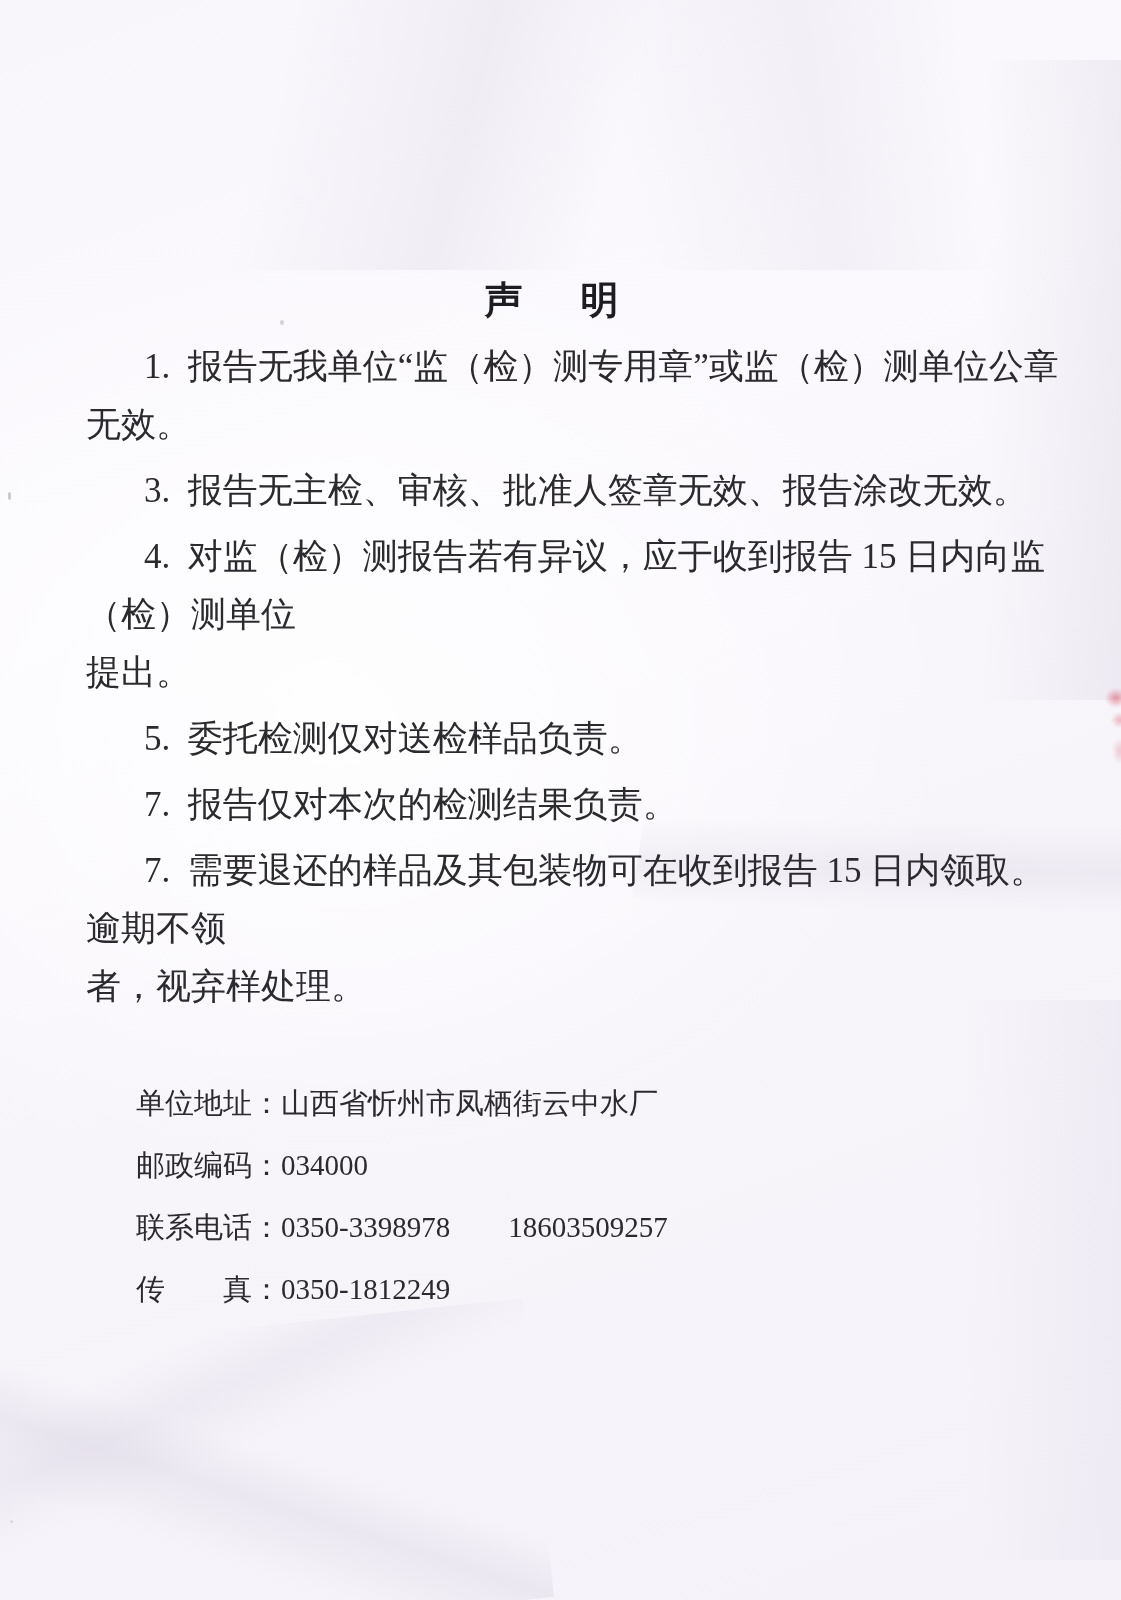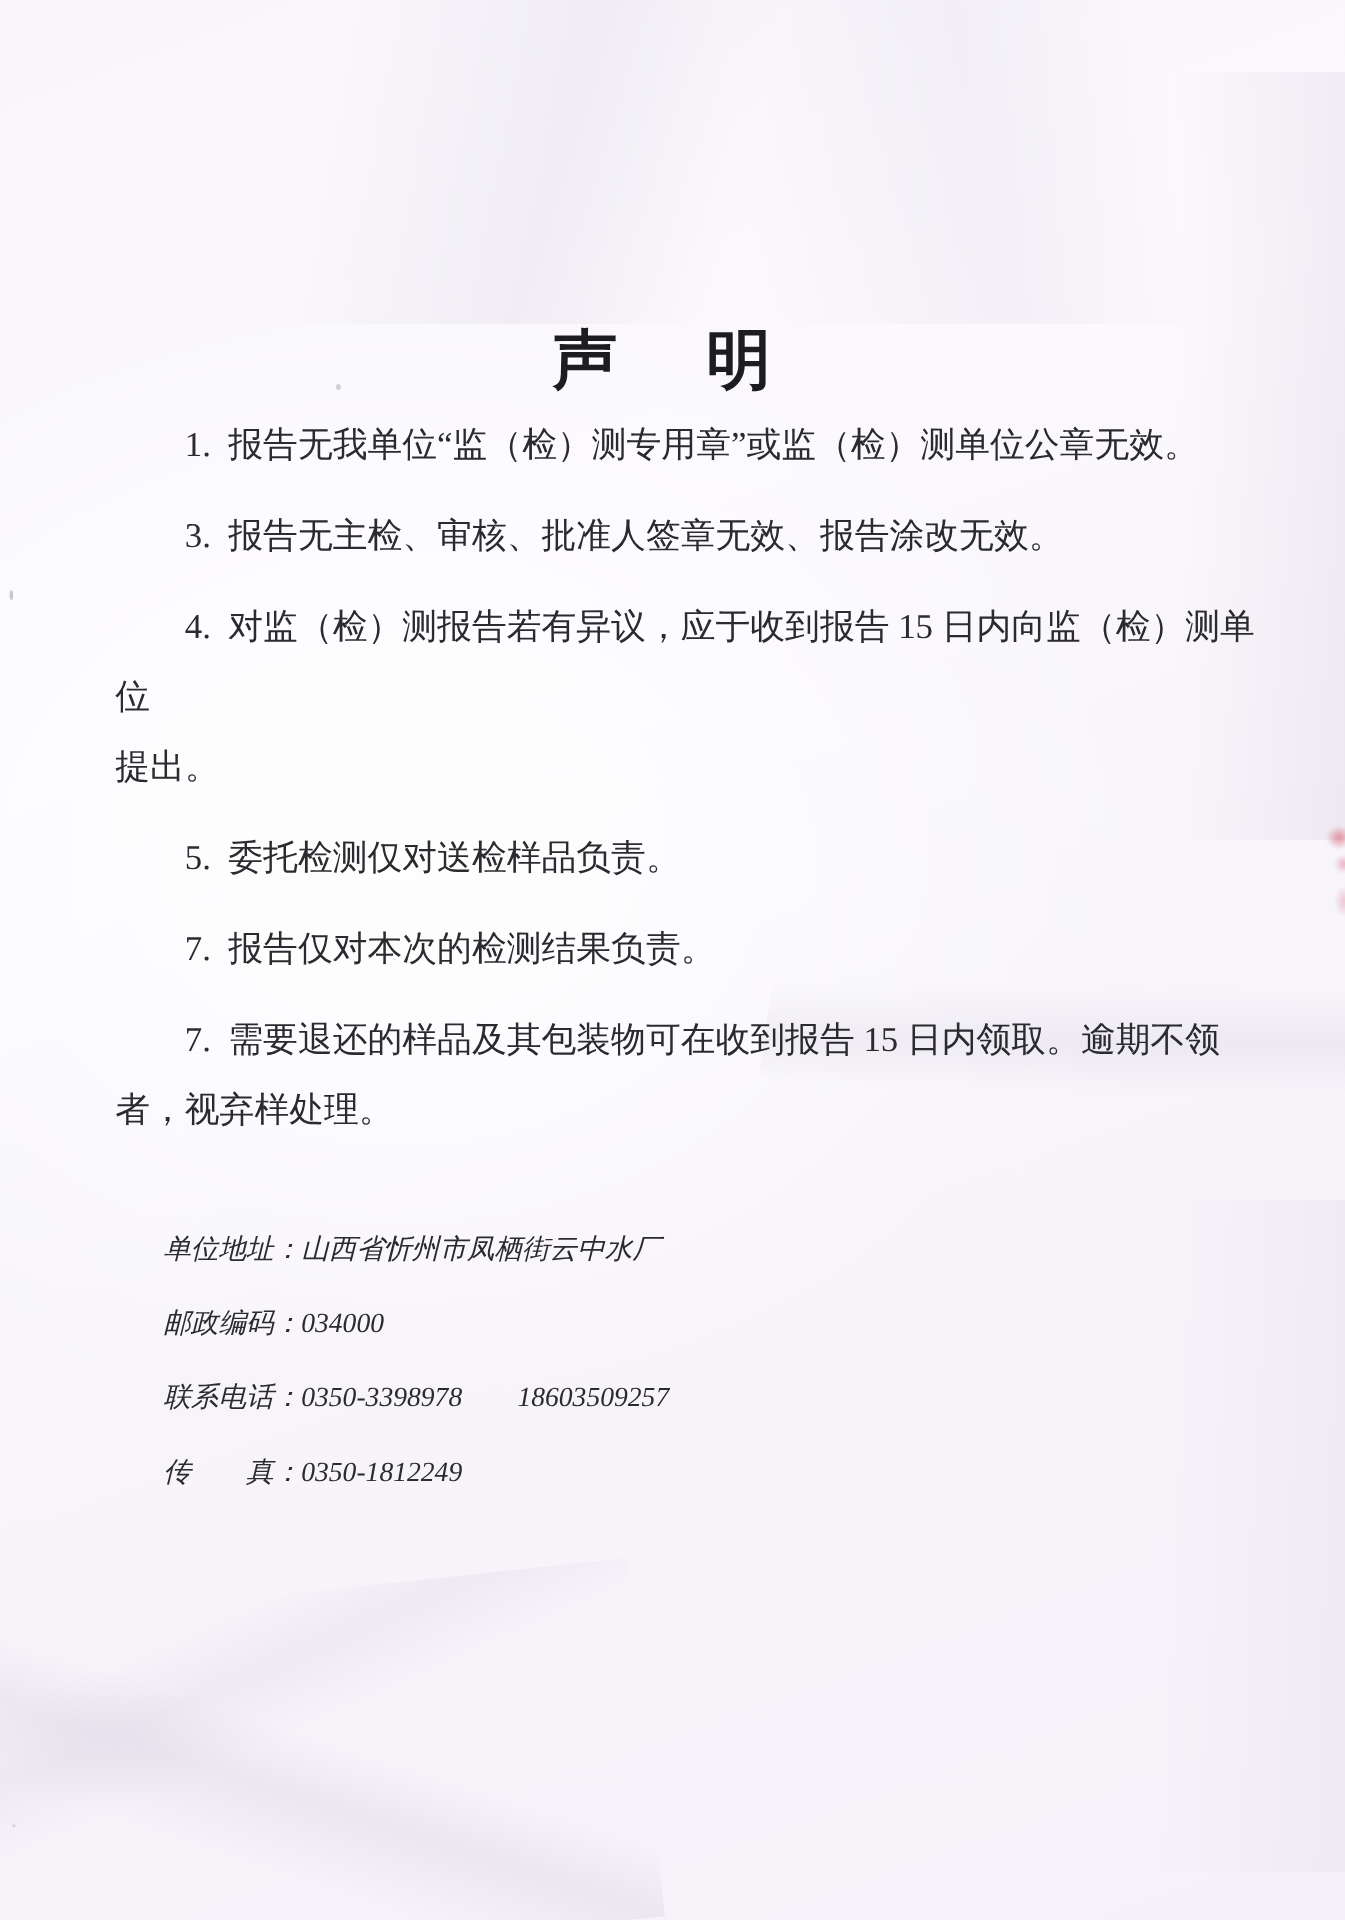--- a/index.html
+++ b/index.html
@@ -74,44 +74,43 @@
     position: absolute;
     left: 78px;
     right: 40px;
     top: 276px;
   }
   .doc-title {
     margin: 0 0 14px 0;
     padding-right: 46px; 
     font-family: "DejaVu Sans", "Liberation Sans", sans-serif;
     font-weight: 700;
-    font-size: 54px;
+    font-size: 38px;
     line-height: 48px;
     letter-spacing: 10px;
     text-align: center;
     color: #1d1c20;
   }
   .para {
-    margin: 18px;
-    font-size: 29px;
+    margin: 8px;
+    font-size: 35px;
     line-height: 58px;
     text-indent: 58px;
     white-space: pre-wrap;
     word-break: break-all;
   }
   .contact-block {
     margin-top: 56px;
   }
   .contact-line {
     margin: 0;
-    font-size: 23px;
+    font-size: 29px;
     line-height: 62px;
     text-indent: 58px;
     white-space: pre-wrap;
-    font-style: italic;
   }
 </style>
 </head>
 <body>
 
 <div class="page">
 
   <div class="crease crease-top"></div>
   <div class="crease crease-right"></div>
   <div class="crease crease-mid"></div>

